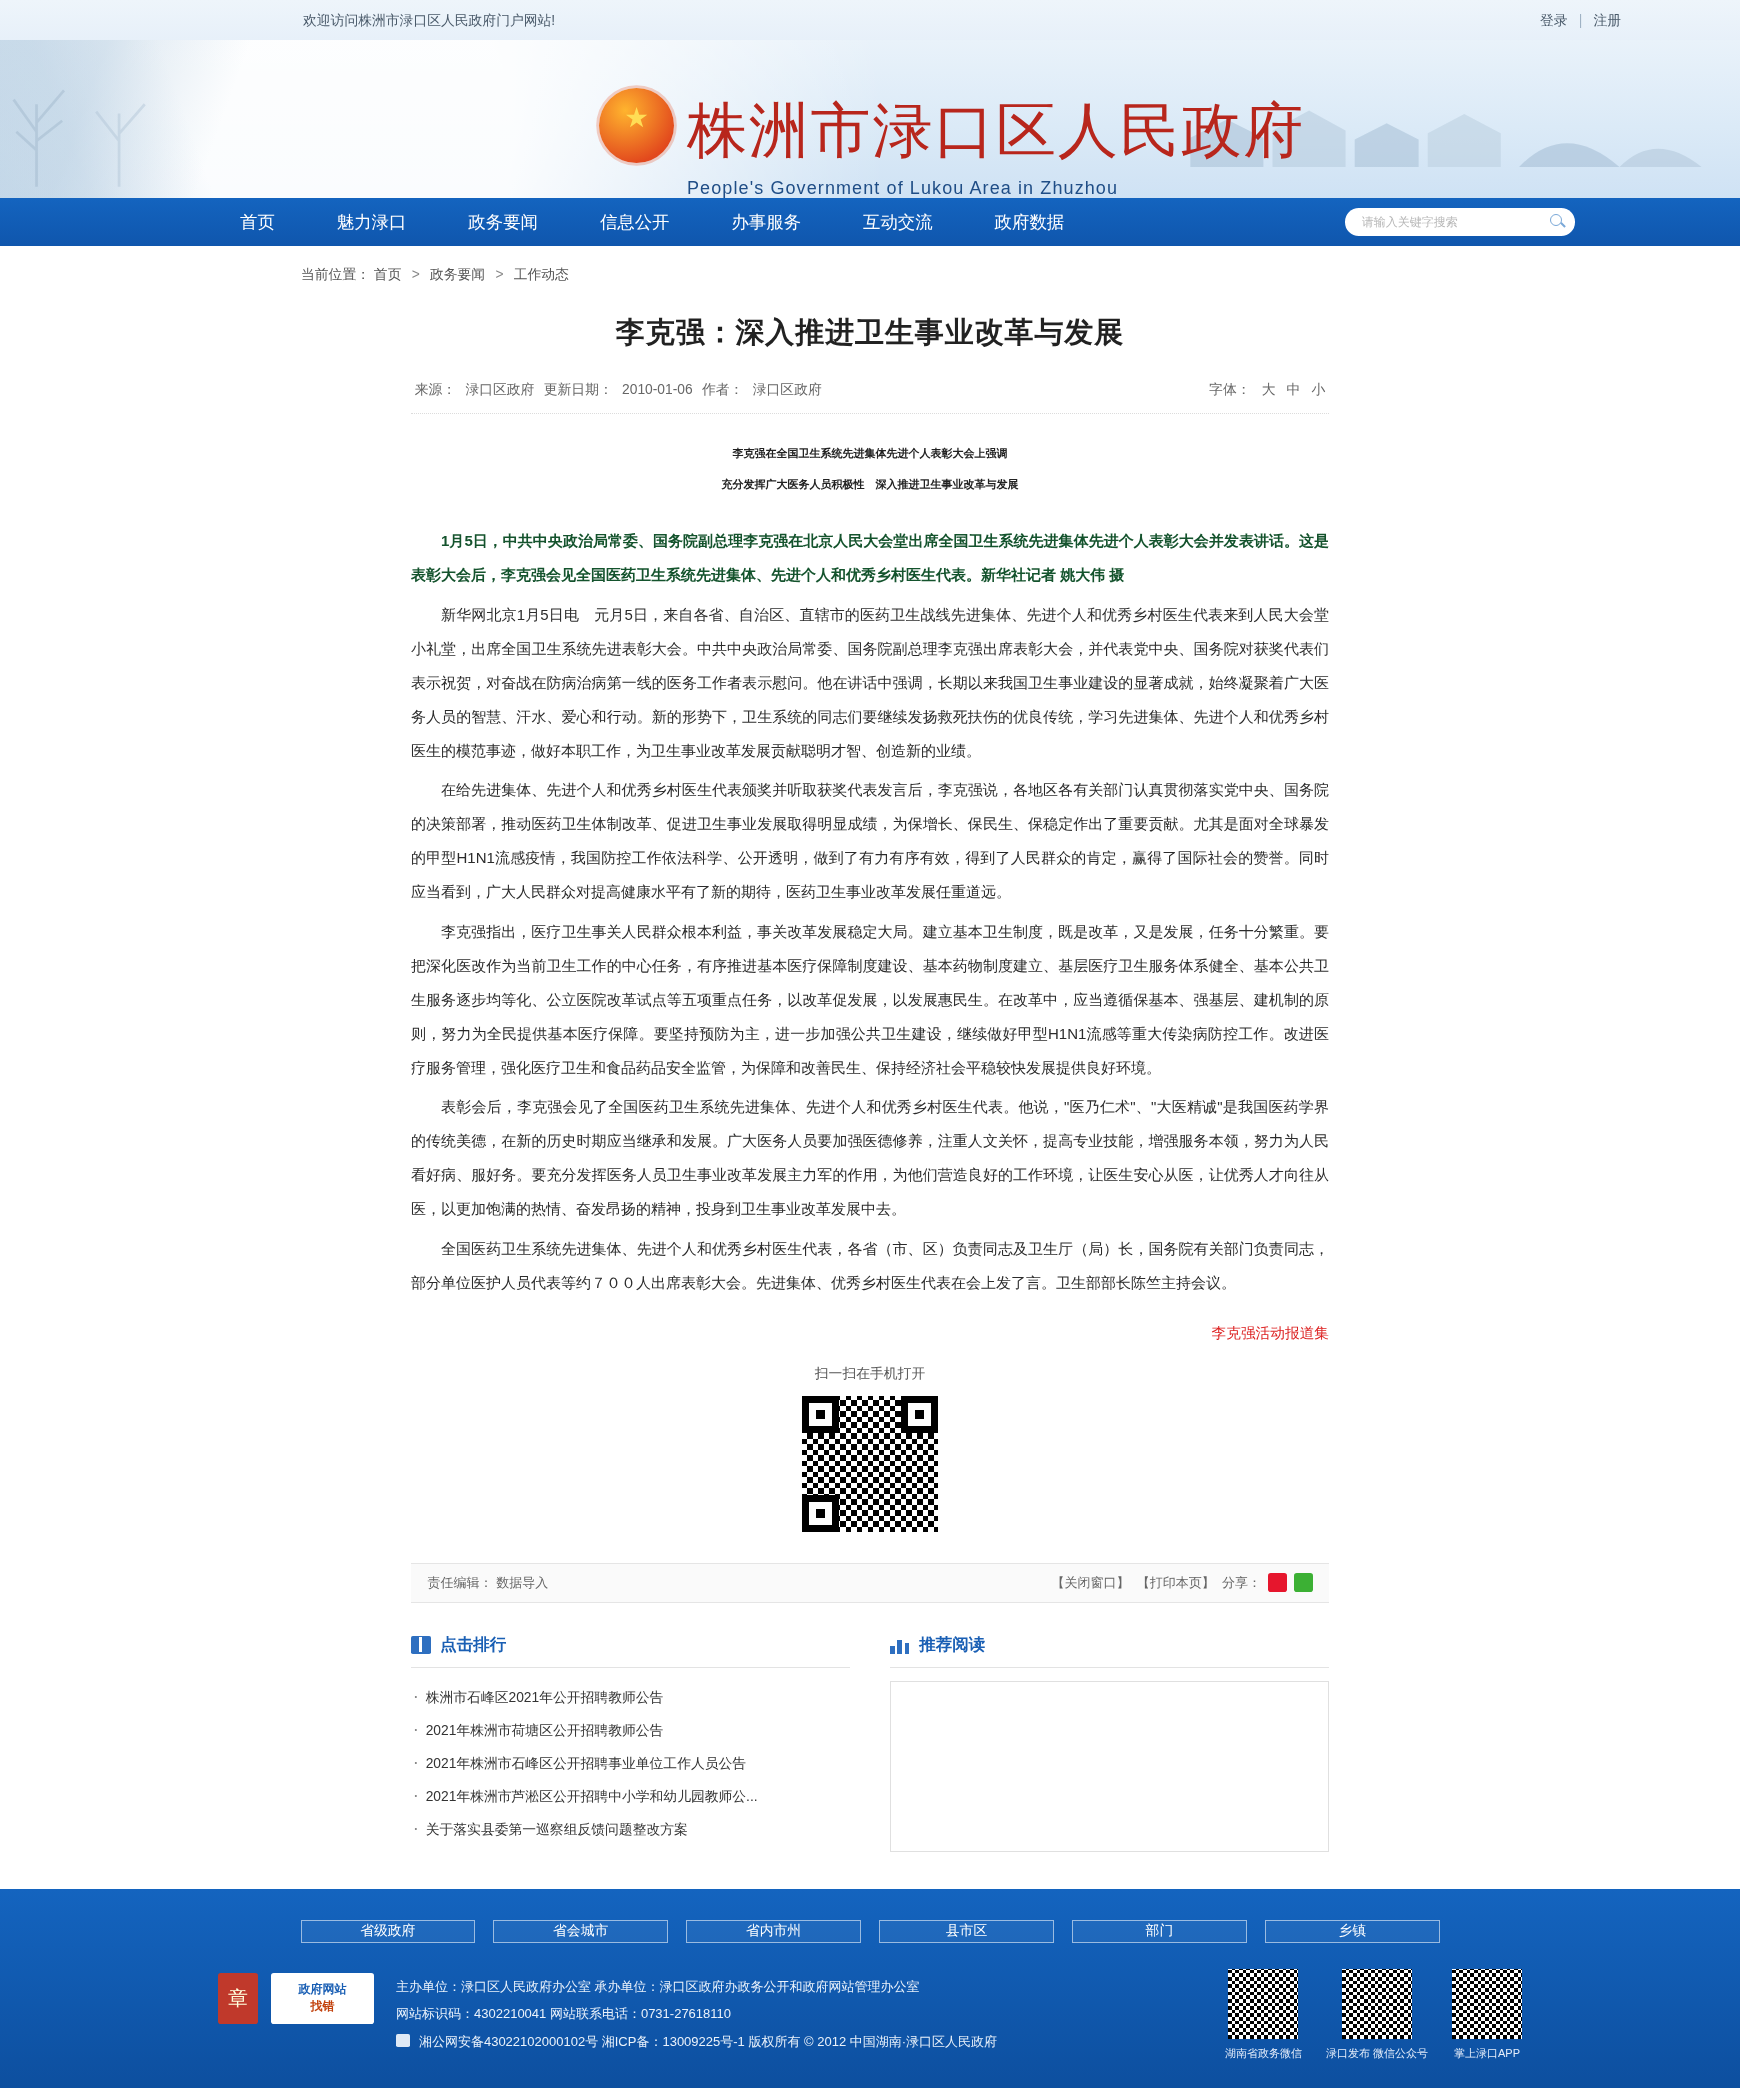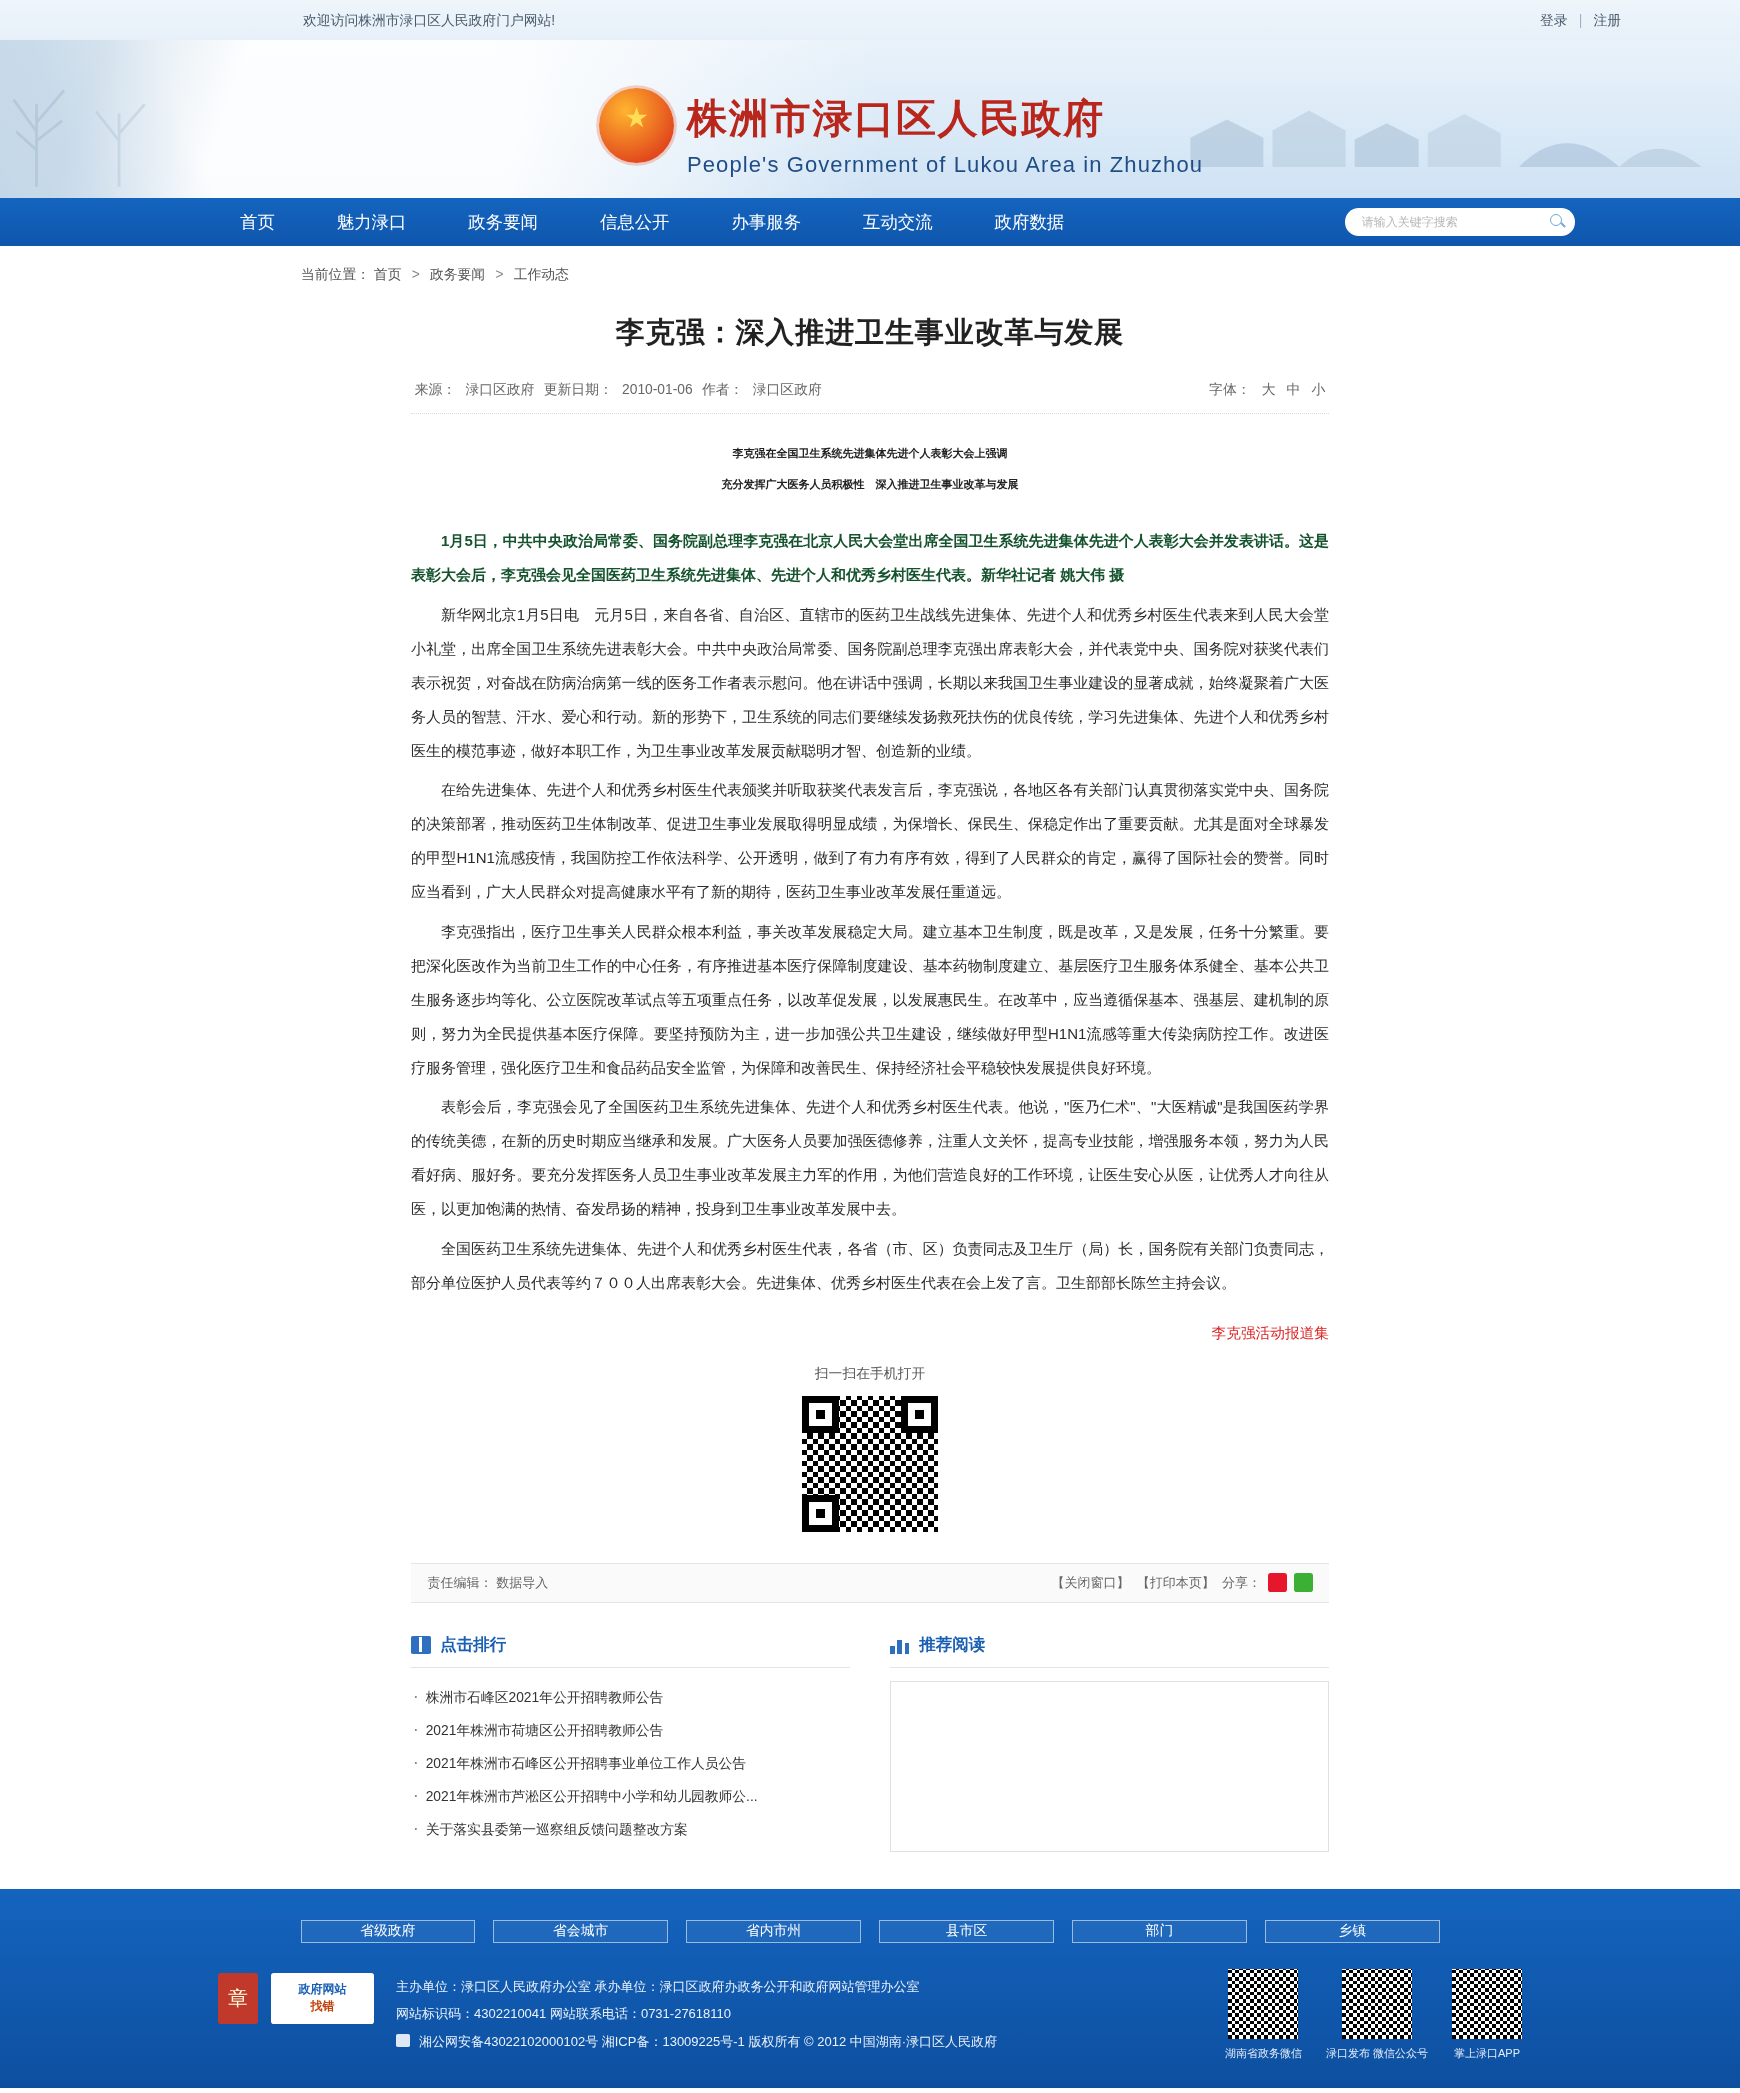--- a/index.html
+++ b/index.html
@@ -59,25 +59,25 @@
     box-shadow:0 0 0 2.8px rgba(226,72,29,.25);
   }
   .emblem:after{
     content:"★"; position:absolute; left:0; right:0; top:13px;
     text-align:center; font-size:27.5px; color:#ffdd55;
   }
   .banner-text{
     position:absolute; left:687px; top:51px;
   }
   .banner-text .cn{
-    font-size:40px; font-weight:bold; color:#b8261c; letter-spacing:1.8px;
+    font-size:60px; font-weight:normal; color:#b8261c; letter-spacing:1.8px;
     font-family:"DejaVu Sans","Liberation Sans",sans-serif;
   }
   .banner-text .en{
-    margin-top:5.5px; font-size:22px; color:#1f4d86; letter-spacing:1.1px;
+    margin-top:5.5px; font-size:18px; color:#1f4d86; letter-spacing:1.1px;
   }
 
   
   .nav{
     height:48px;
     background:linear-gradient(180deg,#1464bf 0%,#0f56ad 100%);
     position:relative;
   }
   .nav-inner{
     width:1322px; margin:0 auto; height:48px;

